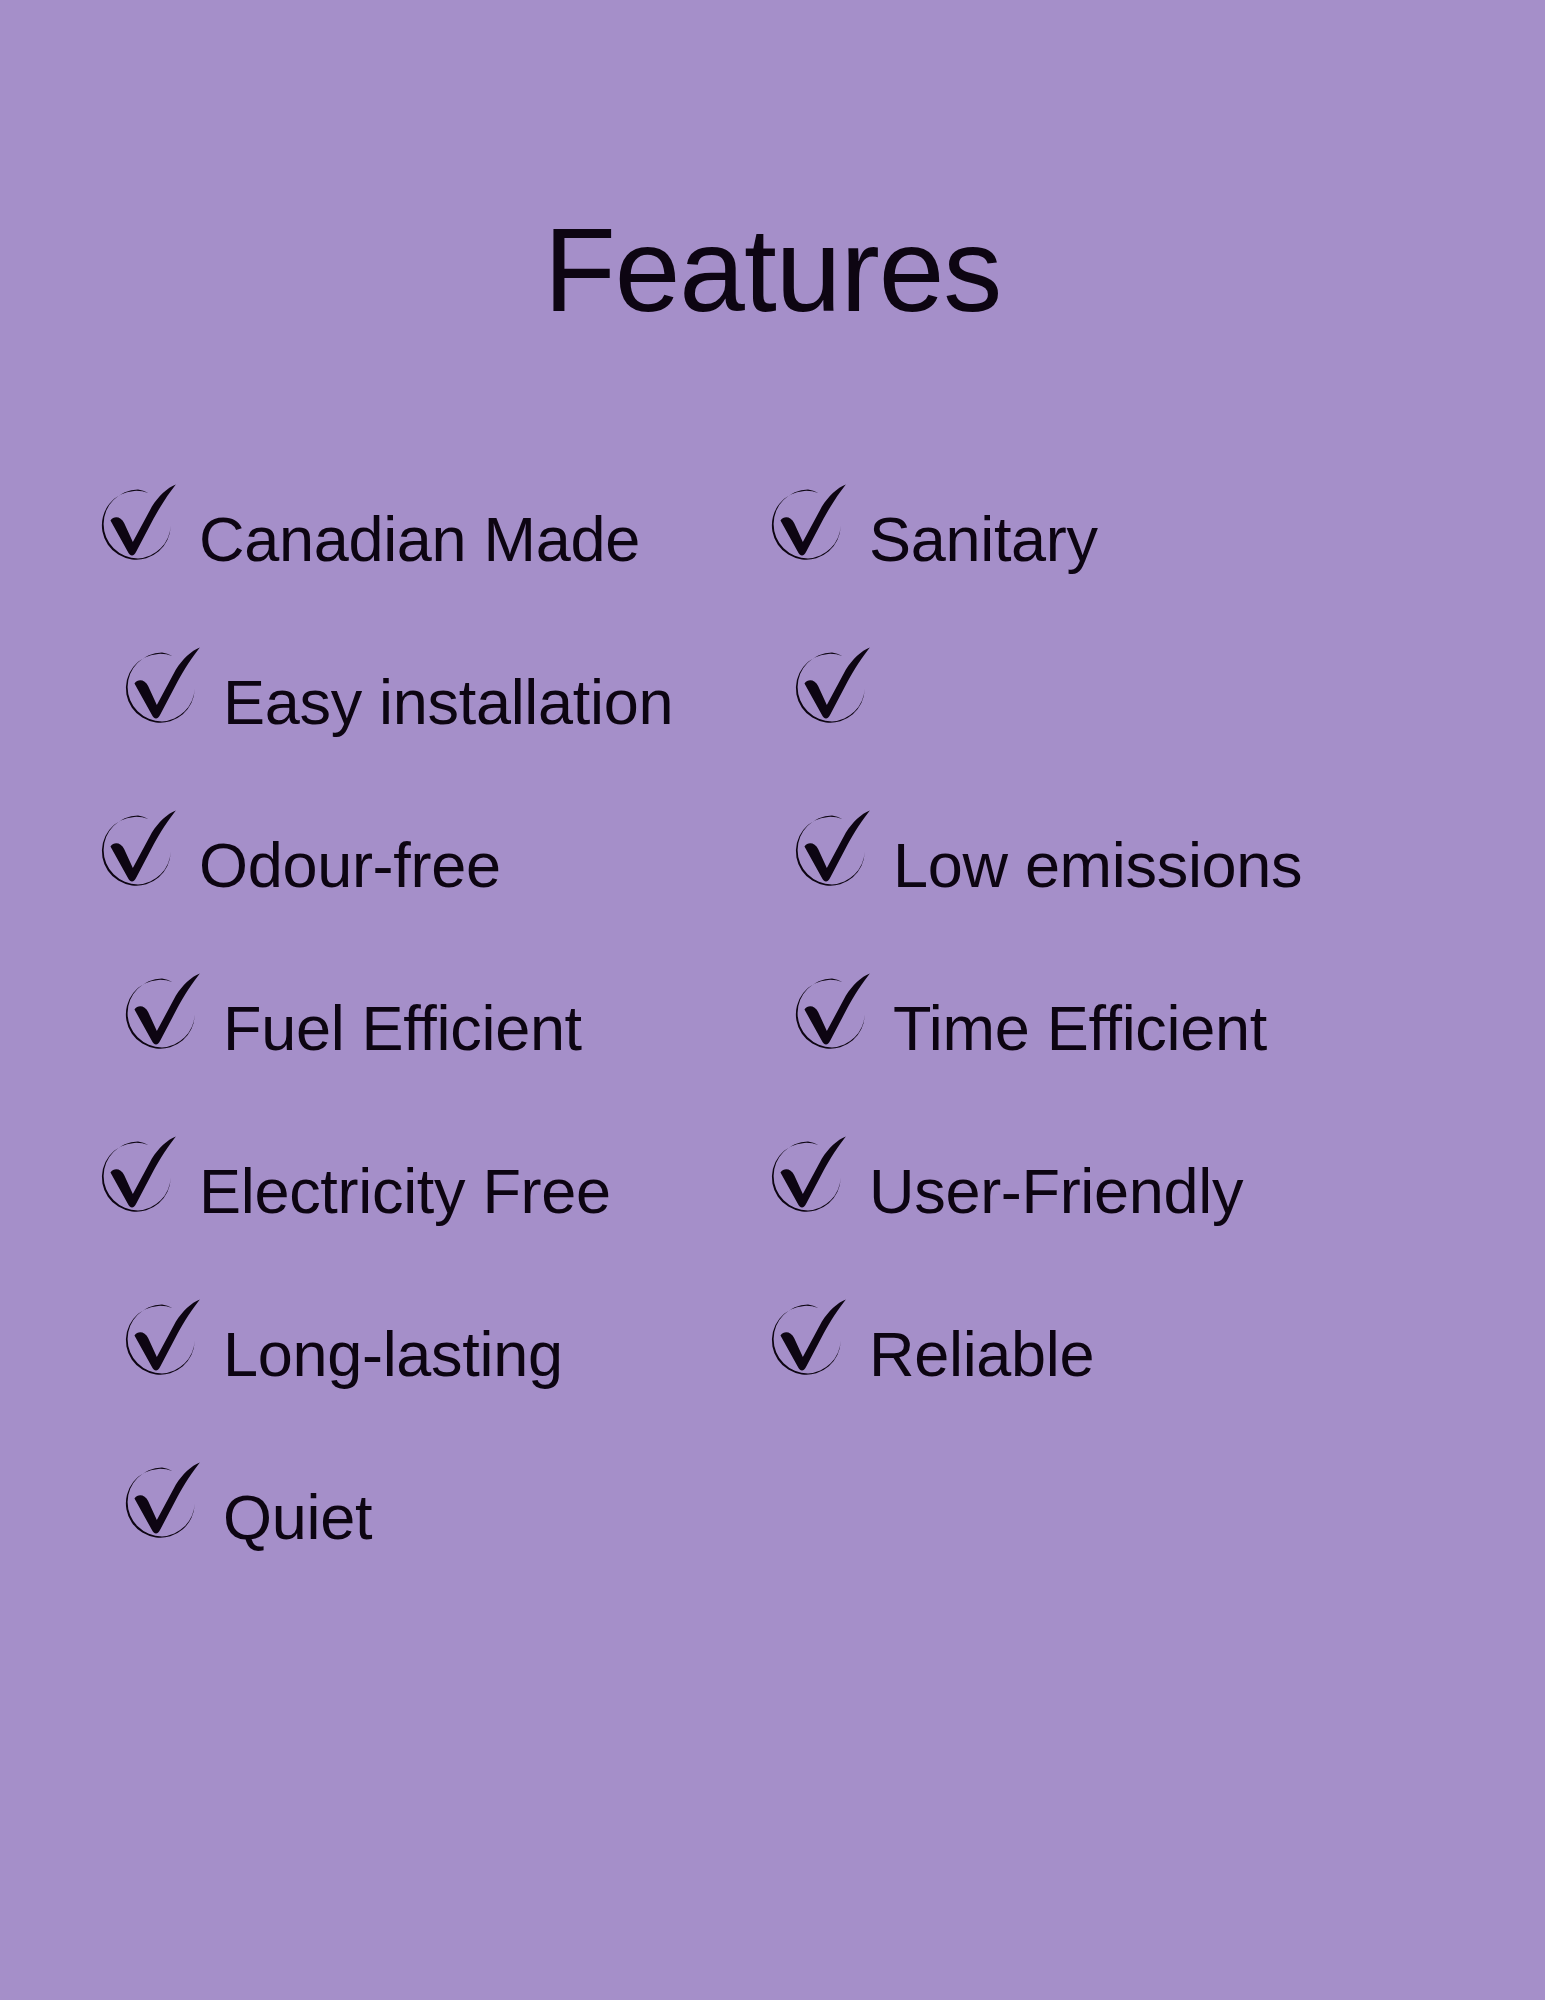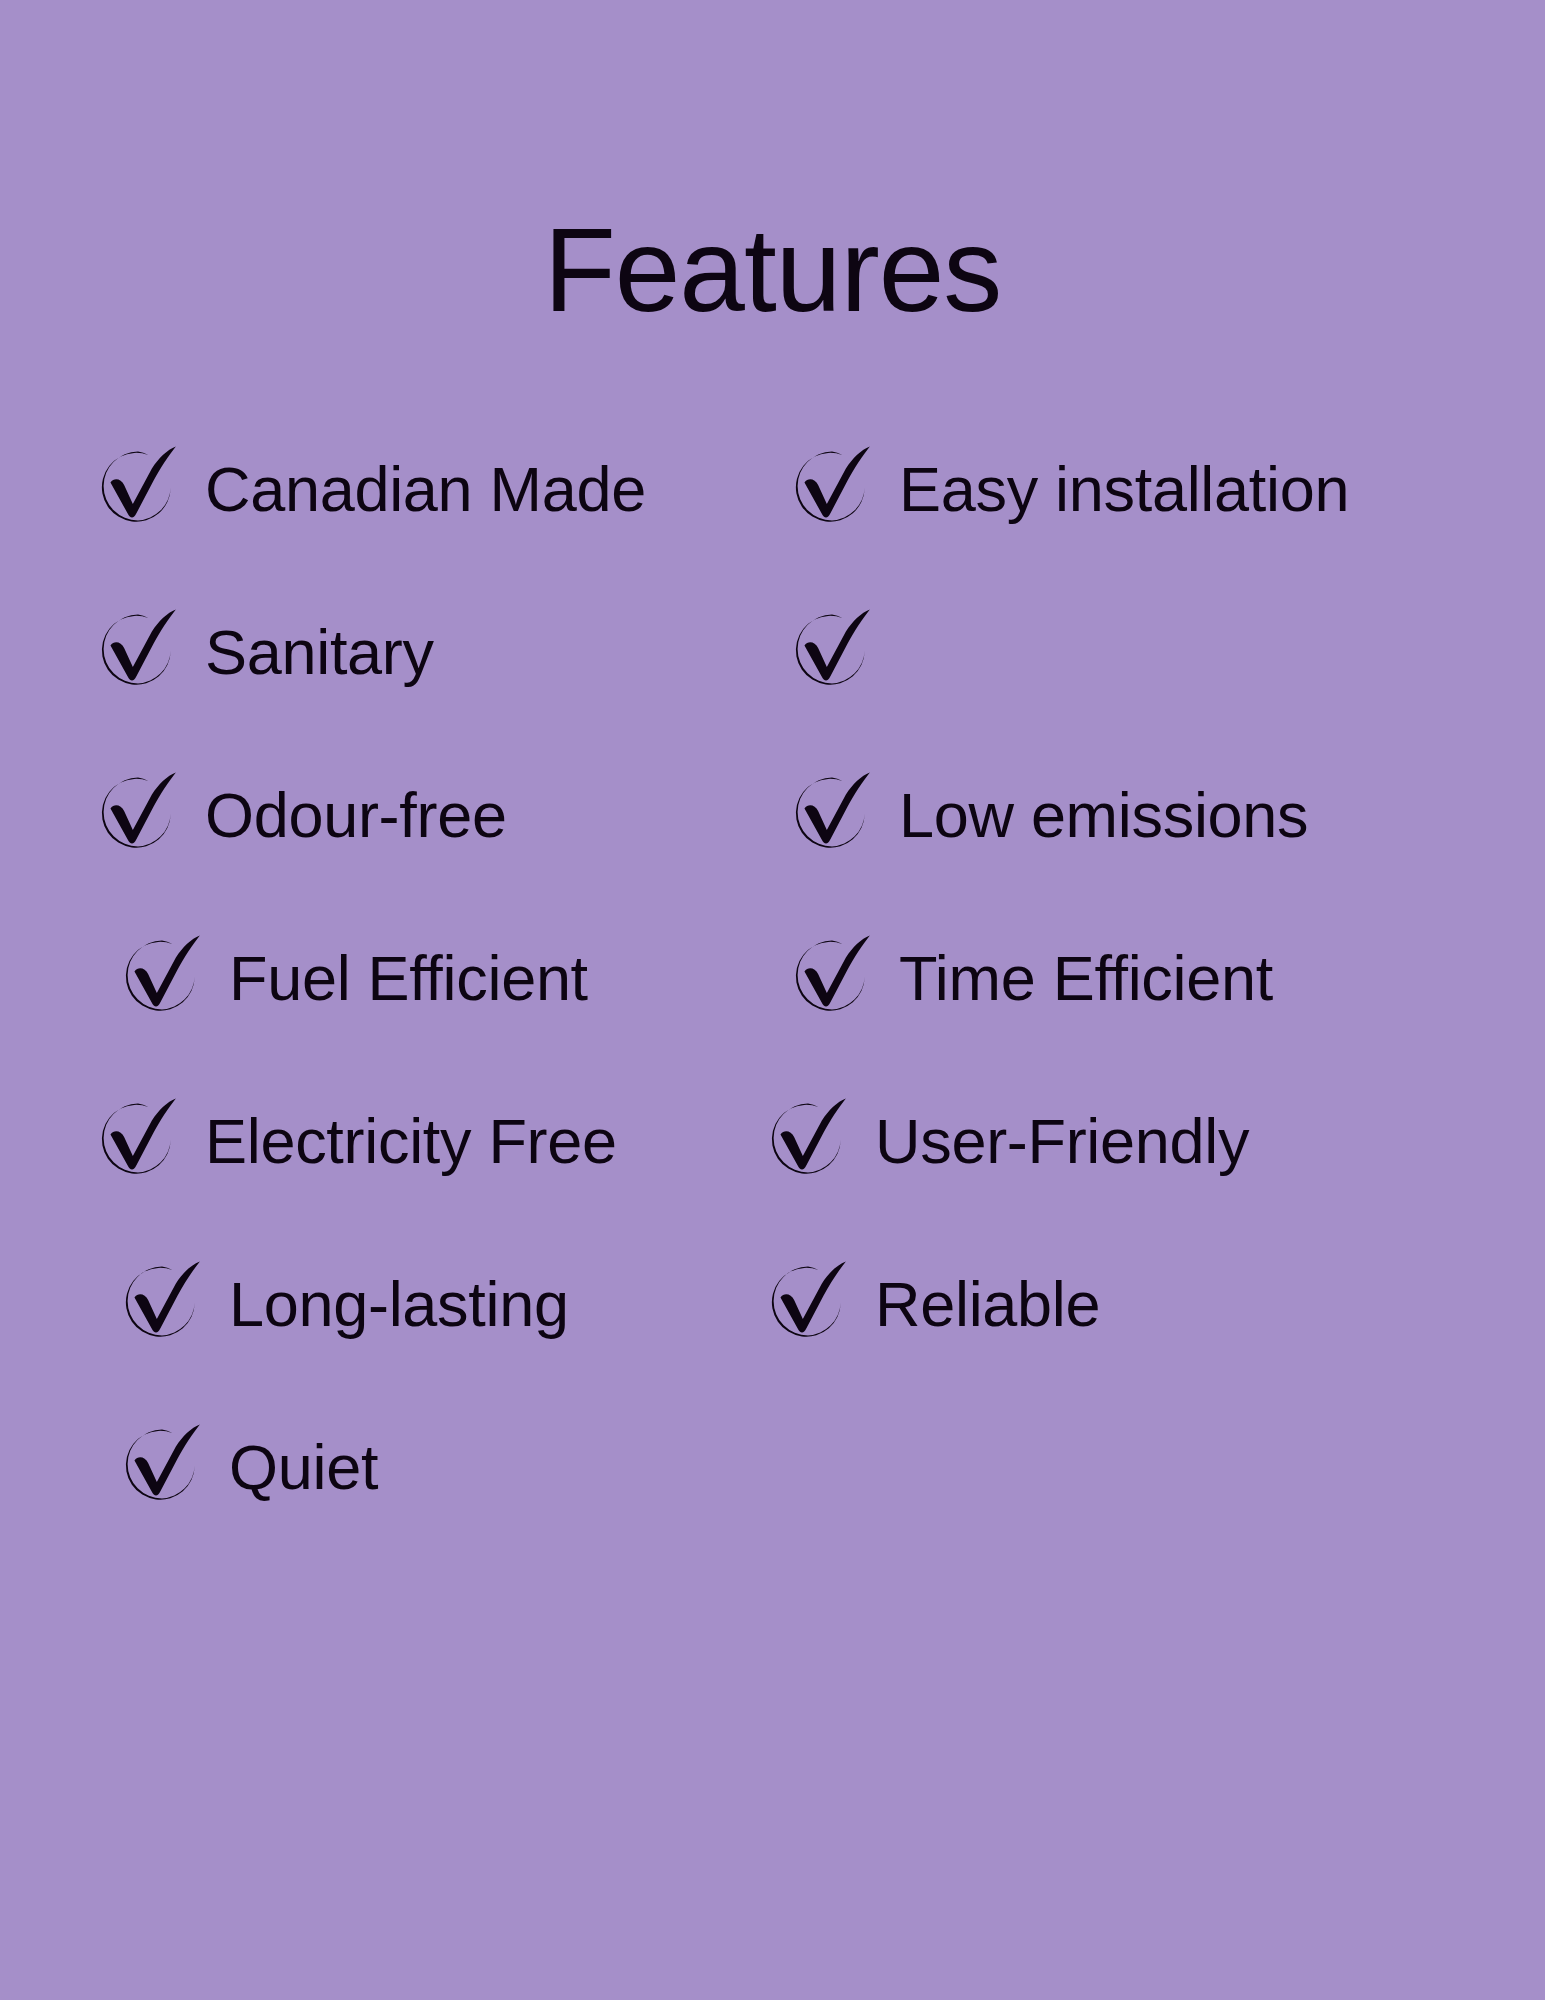--- a/index.html
+++ b/index.html
@@ -44,22 +44,22 @@
     width: 1545px;
     display: grid;
     grid-template-columns: 670px 780px;
     grid-auto-rows: 163px;
     padding-left: 95px;
     box-sizing: border-box;
   }
 
   .feature-item {
     display: flex;
-    align-items: center;
-    gap: 24px;
+    align-items: flex-end;
+    gap: 18px;
     height: 163px;
   }
 
   .feature-item.col-right {
     padding-left: 24px;
   }
 
   .check-icon {
     flex: 0 0 auto;
     width: 86px;
@@ -110,20 +110,44 @@
                  C 74 17, 84 8, 94 4
                  C 86 14, 76 29, 68 44
                  L 48 82
                  C 45 88, 41 88, 38 82
                  Z" fill="#0d0512"></path>
       </svg>
     </span>
     <span class="feature-label">Canadian Made</span>
   </div>
 
+  <div class="feature-item">
+    <span class="check-icon">
+      <svg viewBox="0 0 100 100" xmlns="http://www.w3.org/2000/svg" aria-hidden="true">
+
+        <path d="M 62 14
+                 A 40 40 0 1 0 88 52
+                 A 40 40 0 0 1 50 90
+                 A 40 40 0 0 1 50 10
+                 A 40 40 0 0 1 62 14 Z" fill="#0d0512"></path>
+
+        <path d="M 18 46
+                 C 22 40, 30 41, 34 49
+                 L 44 71
+                 L 66 30
+                 C 74 17, 84 8, 94 4
+                 C 86 14, 76 29, 68 44
+                 L 48 82
+                 C 45 88, 41 88, 38 82
+                 Z" fill="#0d0512"></path>
+      </svg>
+    </span>
+    <span class="feature-label">Sanitary</span>
+  </div>
+
   <div class="feature-item col-right">
     <span class="check-icon">
       <svg viewBox="0 0 100 100" xmlns="http://www.w3.org/2000/svg" aria-hidden="true">
 
         <path d="M 62 14
                  A 40 40 0 1 0 88 52
                  A 40 40 0 0 1 50 90
                  A 40 40 0 0 1 50 10
                  A 40 40 0 0 1 62 14 Z" fill="#0d0512"></path>
 
@@ -134,44 +158,20 @@
                  C 74 17, 84 8, 94 4
                  C 86 14, 76 29, 68 44
                  L 48 82
                  C 45 88, 41 88, 38 82
                  Z" fill="#0d0512"></path>
       </svg>
     </span>
     <span class="feature-label">Easy installation</span>
   </div>
 
-  <div class="feature-item">
-    <span class="check-icon">
-      <svg viewBox="0 0 100 100" xmlns="http://www.w3.org/2000/svg" aria-hidden="true">
-
-        <path d="M 62 14
-                 A 40 40 0 1 0 88 52
-                 A 40 40 0 0 1 50 90
-                 A 40 40 0 0 1 50 10
-                 A 40 40 0 0 1 62 14 Z" fill="#0d0512"></path>
-
-        <path d="M 18 46
-                 C 22 40, 30 41, 34 49
-                 L 44 71
-                 L 66 30
-                 C 74 17, 84 8, 94 4
-                 C 86 14, 76 29, 68 44
-                 L 48 82
-                 C 45 88, 41 88, 38 82
-                 Z" fill="#0d0512"></path>
-      </svg>
-    </span>
-    <span class="feature-label">Sanitary</span>
-  </div>
-
   <div class="feature-item col-right">
     <span class="check-icon">
       <svg viewBox="0 0 100 100" xmlns="http://www.w3.org/2000/svg" aria-hidden="true">
 
         <path d="M 62 14
                  A 40 40 0 1 0 88 52
                  A 40 40 0 0 1 50 90
                  A 40 40 0 0 1 50 10
                  A 40 40 0 0 1 62 14 Z" fill="#0d0512"></path>
 

